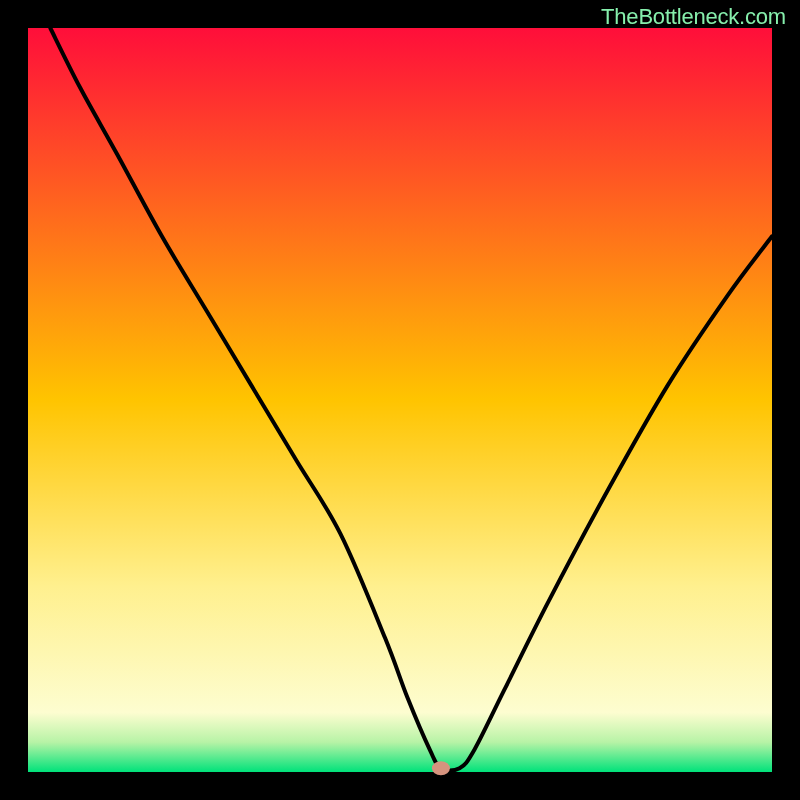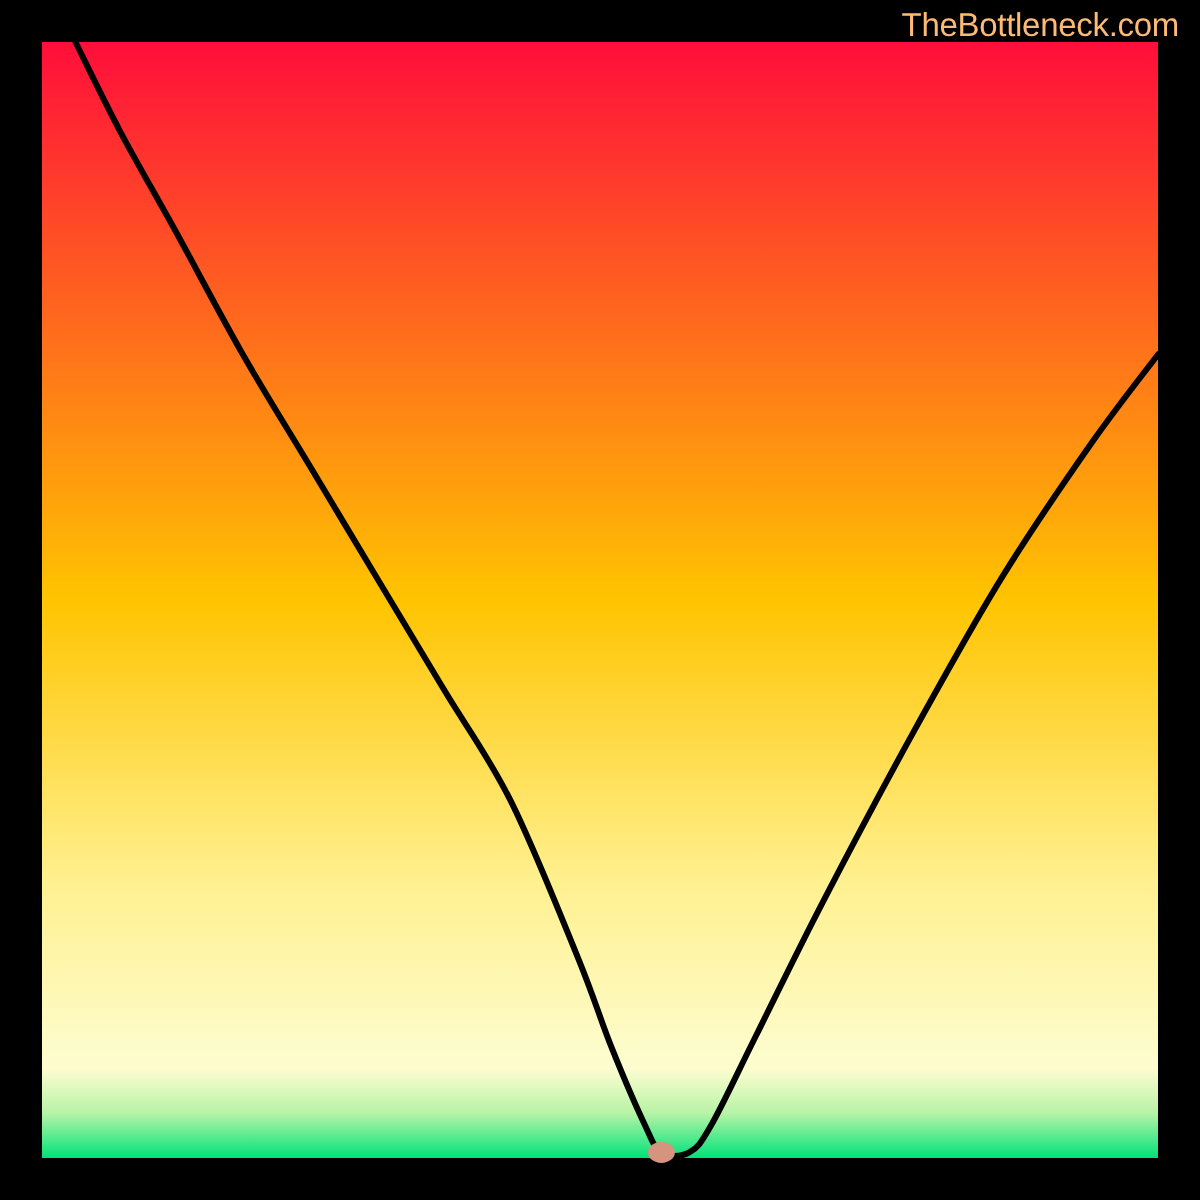--- a/index.html
+++ b/index.html
@@ -14,21 +14,21 @@
   .frame {
     position: relative;
     width: 800px;
     height: 800px;
     background: #000;
   }
   .watermark {
     position: absolute;
     top: 4px;
     right: 14px;
-    color: #fdba74;
+    color: #86efac;
     font-size: 22px;
     font-weight: 500;
     z-index: 5;
     letter-spacing: -0.2px;
   }
   svg.plot {
     position: absolute;
     left: 0;
     top: 0;
     width: 800px;

